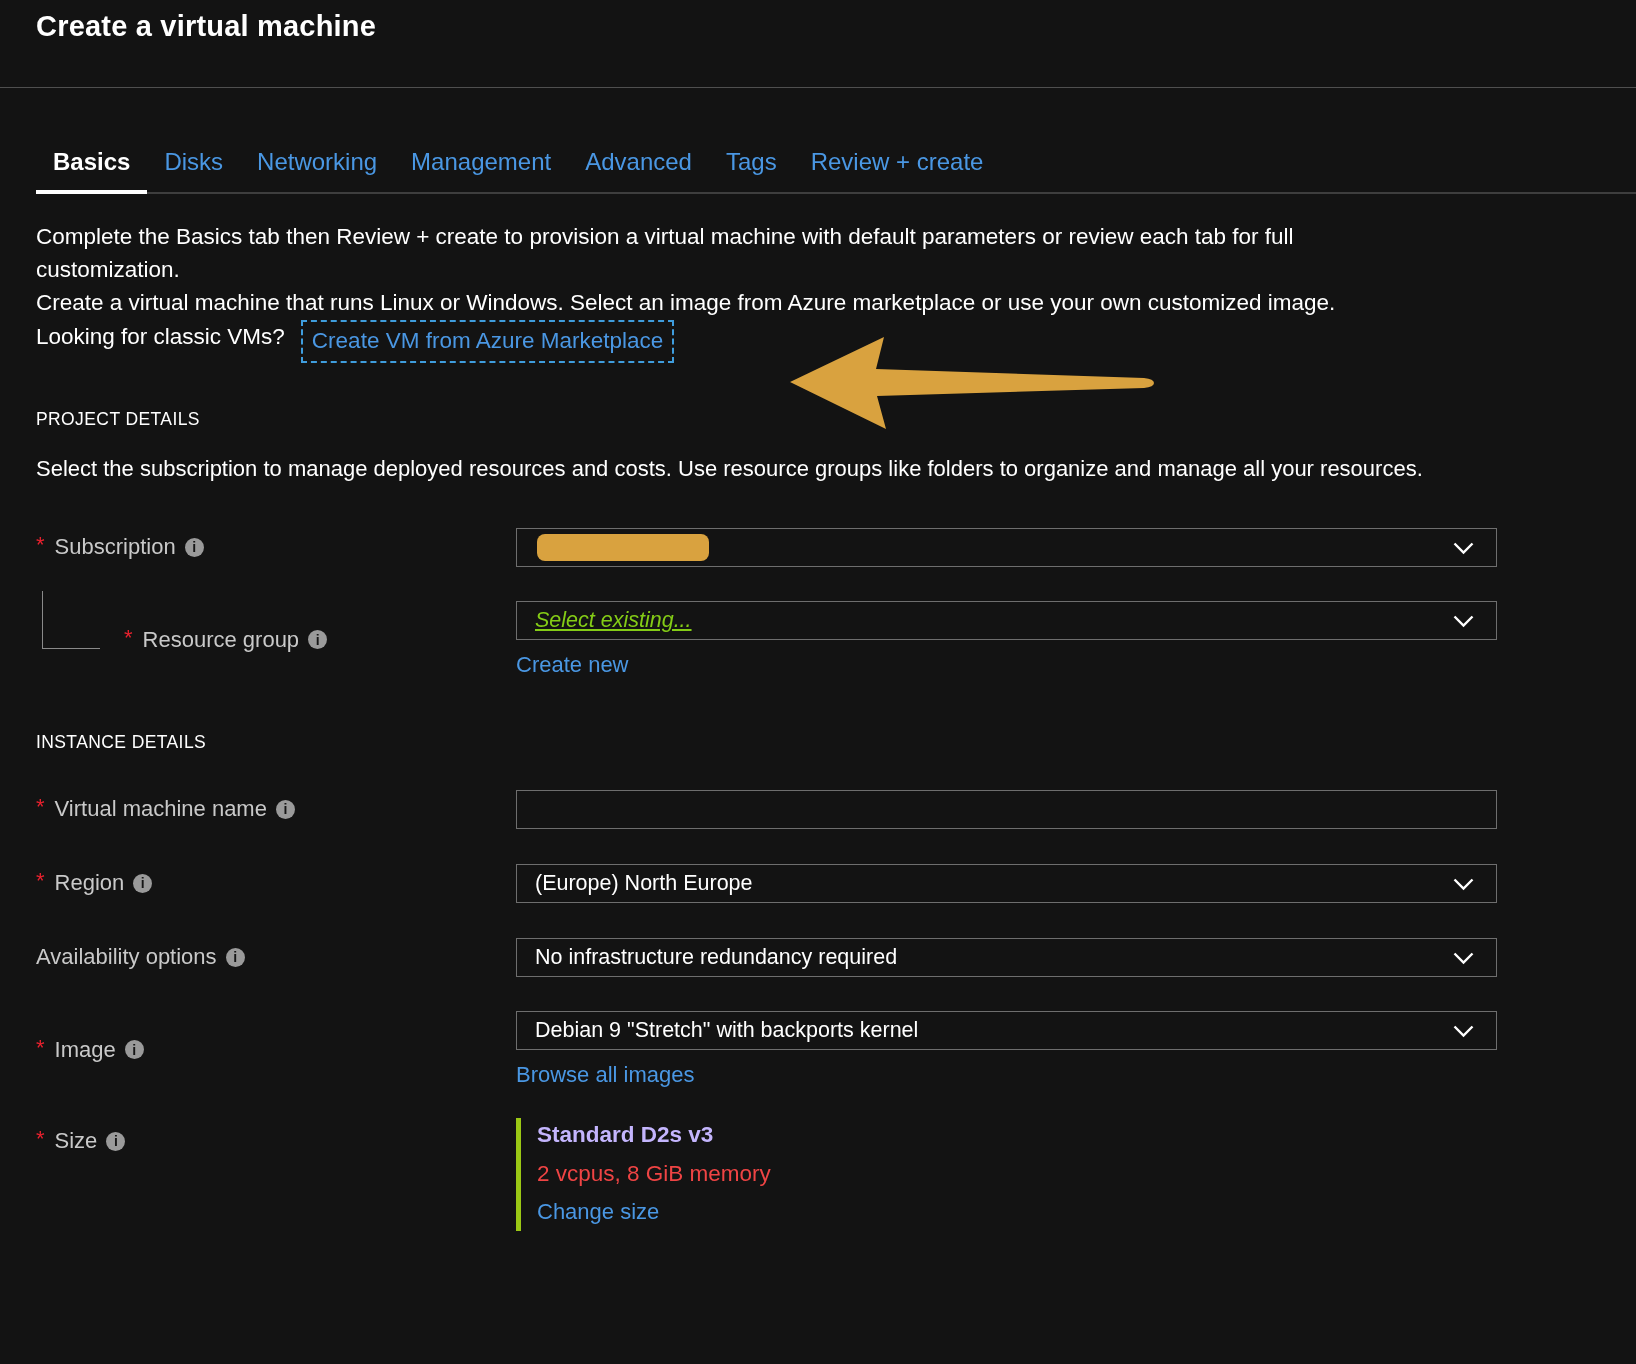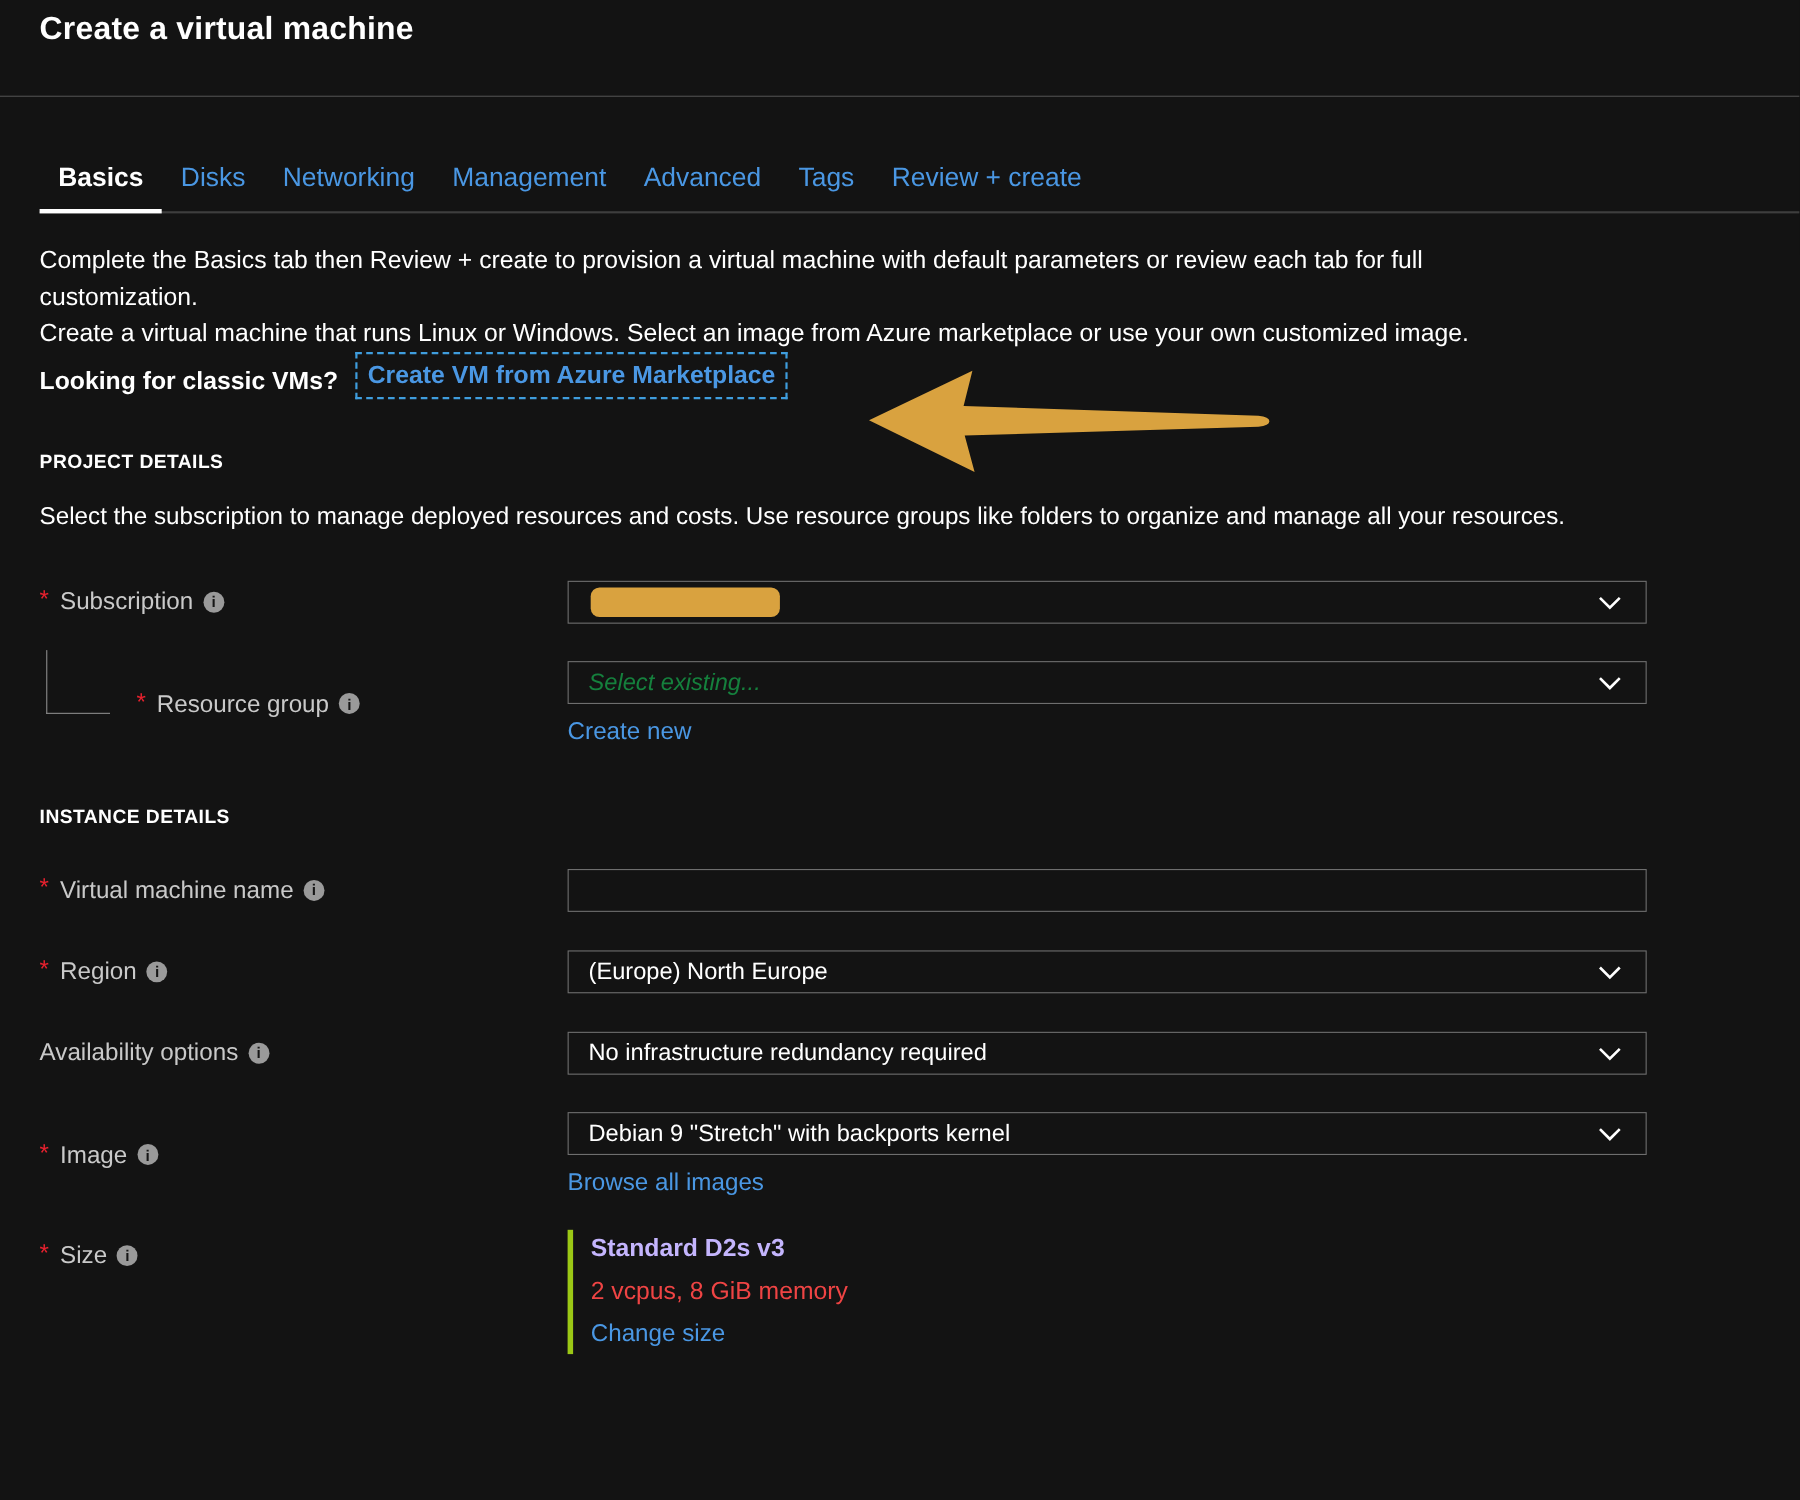--- a/index.html
+++ b/index.html
@@ -30,33 +30,33 @@
     white-space:nowrap;
   }
   .tab.active { color:#ffffff; font-weight:600; }
   .tab.active::after {
     content:""; position:absolute; left:0; right:0; bottom:-2px;
     height:4px; background:#ffffff;
   }
 
   
   .intro { margin:26px 36px 0 36px; max-width:1402px; font-size:22.5px; line-height:33px; }
-  .classic-line { margin-top:1px; display:flex; align-items:flex-end;font-weight:bold; }
+  .classic-line { margin-top:1px; display:flex; align-items:flex-start; }
   .classic-link {
     color:var(--accent_blue);
     margin-left:16px;
     padding:2px 9px 4px 9px;
     border:2px dashed #3f9ddd;
     text-decoration:none;
     cursor:pointer;
   }
   .arrow-annotation { position:absolute; left:782px; top:330px; pointer-events:none; }
 
   
-  .section-heading { font-size:17.5px; font-weight:bold; letter-spacing:.4px; margin:46px 36px 0 36px; }
+  .section-heading { font-size:17.5px; font-weight:normal; letter-spacing:.4px; margin:46px 36px 0 36px; }
   .section-desc { margin:22px 36px 0 36px; max-width:1402px; font-size:22px; line-height:33px; }
 
   
   .form { margin-top:42px; }
   .row {
     display:grid;
     grid-template-columns:480px 981px;
     margin:0 0 34px 36px;
     align-items:center;
     min-height:40px;
@@ -81,21 +81,21 @@
   }
   .field {
     height:39px; border:1px solid #6e6e6e;
     display:flex; align-items:center;
     padding:0 18px; font-size:21.5px;
     position:relative; background:transparent;
     cursor:pointer;
   }
   .chev { position:absolute; right:22px; top:13px; }
   .redacted { width:172px; height:27px; border-radius:8px; background:var(--annotation_orange); margin-left:2px; }
-  .placeholder { font-style:italic; color:#15803d; }
+  .placeholder { font-style:italic; color:#84cc16;text-decoration:underline; }
   .field-input {
     flex:1; border:none; outline:none; background:transparent;
     color:#ffffff; font-size:21.5px; font-family:"Liberation Sans", sans-serif;
     height:100%; cursor:text;
   }
   .link { color:var(--accent_blue); text-decoration:none; font-size:22px; cursor:pointer; display:inline-block; }
   .sub-link { margin-top:12px;text-align:right; }
 
   
   .size-block { border-left:5px solid var(--size_bar_green); padding:4px 0 6px 16px; }

